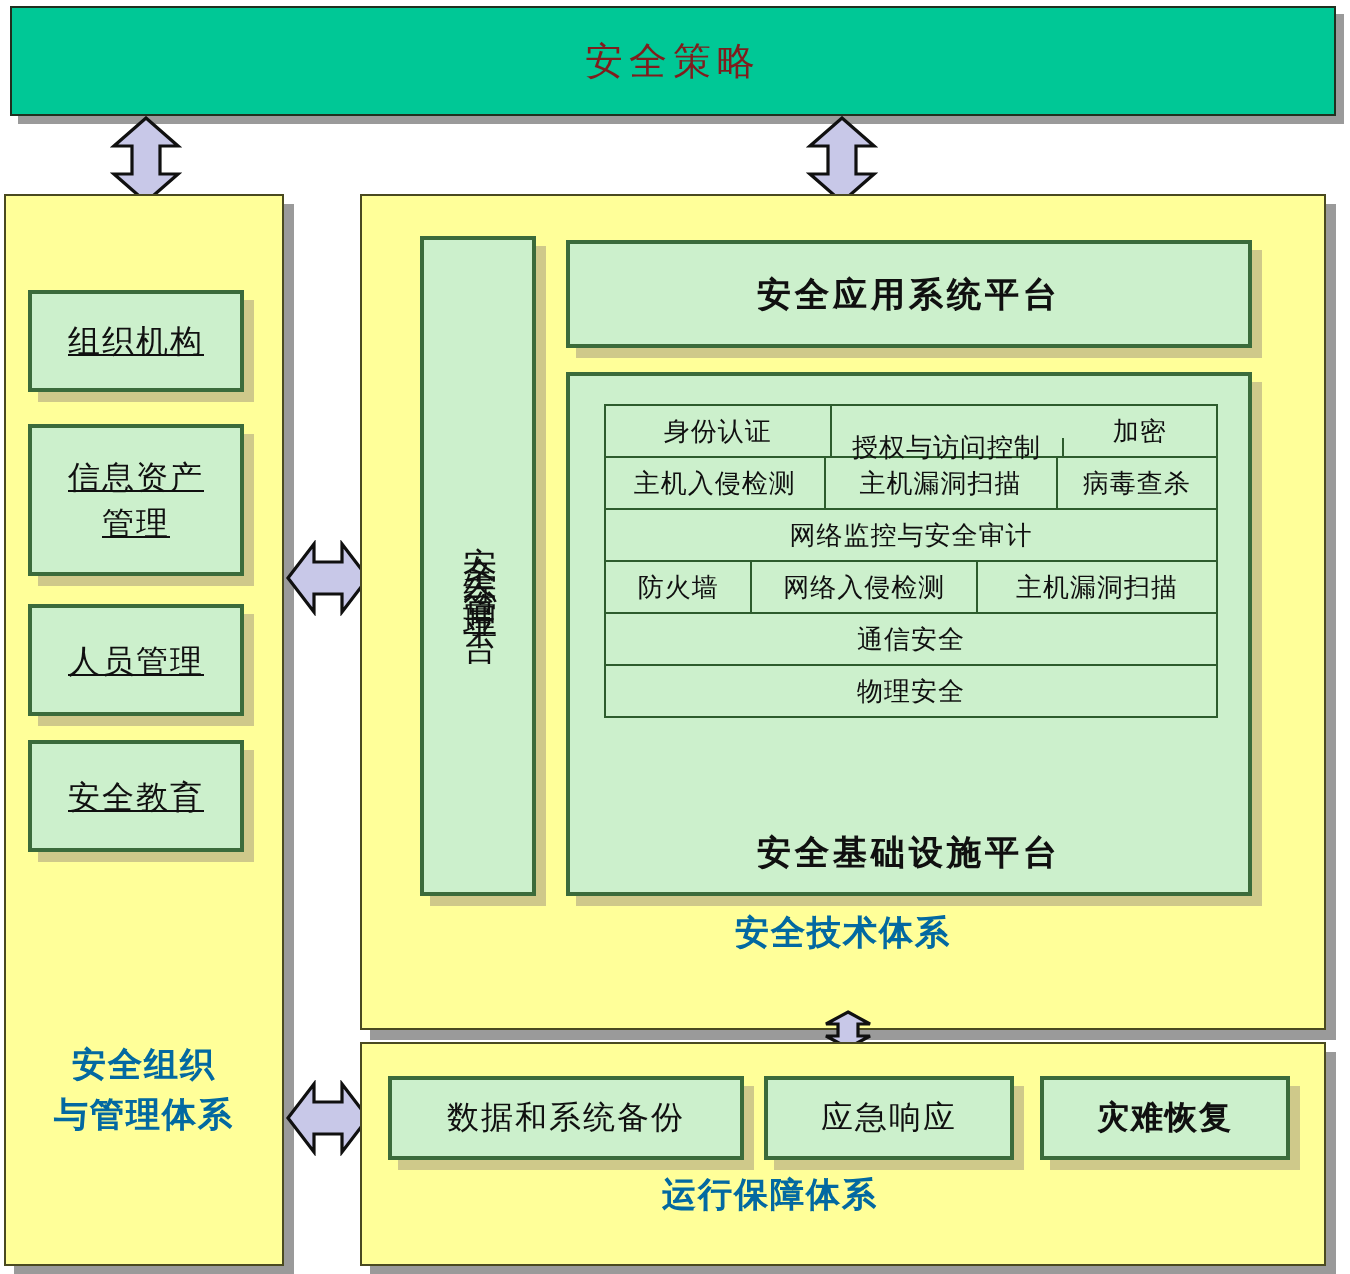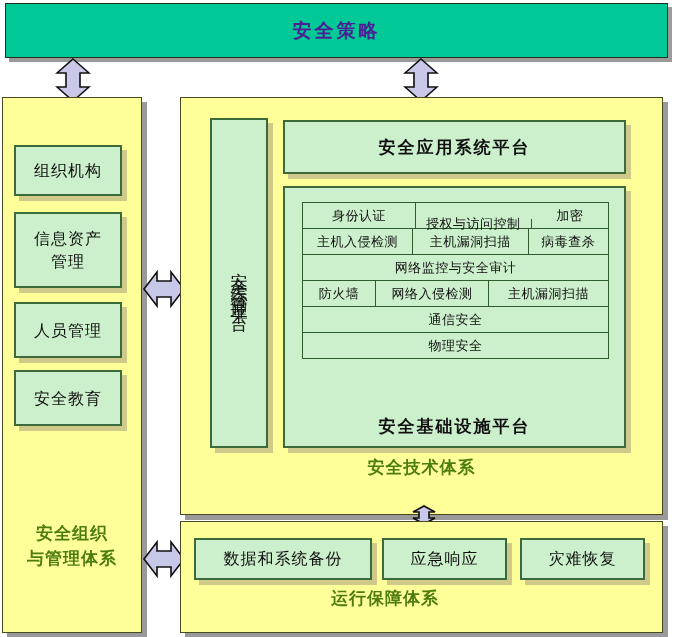--- a/index.html
+++ b/index.html
@@ -4,41 +4,41 @@
 <style>
   html,body{margin:0;padding:0;background:#ffffff;}
   body{width:675px;height:637px;position:relative;overflow:hidden;
        font-family:"DejaVu Sans","Liberation Sans",sans-serif;}
   .abs{position:absolute;box-sizing:border-box;}
 
   
   .banner{left:5px;top:3px;width:663px;height:55px;background:#00c896;
           border:1px solid #203020;box-shadow:4px 4px 0 #9a9a9a;
           display:flex;align-items:center;justify-content:center;}
-  .banner span{font-size:19px;font-weight:bold;color:#4c1d95;letter-spacing:3px;}
+  .banner span{font-size:19px;font-weight:normal;color:#7f1d1d;letter-spacing:3px;}
 
   
   .panel{background:#ffff99;border:1px solid #4a4a20;box-shadow:5px 5px 0 #9a9a9a;}
   .panel-left{left:2px;top:97px;width:140px;height:536px;}
   .panel-center{left:180px;top:97px;width:483px;height:418px;}
   .panel-bottom{left:180px;top:521px;width:483px;height:112px;}
 
   
   .gbox{background:#ccf0cc;border:2px solid #3b6b3b;box-shadow:5px 5px 0 #cfc98a;
         display:flex;align-items:center;justify-content:center;text-align:center;
         color:#101010;}
 
-  .lbox{width:108px;}
+  .lbox{width:108px;text-decoration:underline;}
   .lb1{left:14px;top:145px;height:51px;}
   .lb2{left:14px;top:212px;height:76px;}
   .lb3{left:14px;top:302px;height:56px;}
   .lb4{left:14px;top:370px;height:56px;}
   .lbox span{font-size:16px;line-height:23px;letter-spacing:1px;}
 
-  .panel-title{font-size:17px;font-weight:bold;color:#4d7c0f;
+  .panel-title{font-size:17px;font-weight:bold;color:#0369a1;
                text-align:center;line-height:25px;letter-spacing:1px;}
   .left-title{left:2px;top:521px;width:140px;}
   .center-title{left:180px;top:455px;width:483px;}
   .bottom-title{left:180px;top:586px;width:410px;}
 
   
   .vbox{left:210px;top:118px;width:58px;height:330px;}
   .vbox span{writing-mode:vertical-rl;text-orientation:upright;
              font-size:17px;letter-spacing:6px;line-height:1;}
 
@@ -60,21 +60,21 @@
   .grow:last-child{border-bottom:none;}
   .gcell{border-right:1px solid #2d5c2d;display:flex;align-items:center;
          justify-content:center;font-size:13px;color:#101010;box-sizing:border-box;
          white-space:nowrap;letter-spacing:0.5px;}
   .gcell:last-child{border-right:none;}
 
   
   .bbox{top:538px;height:42px;}
   .bb1{left:194px;width:178px;}
   .bb2{left:382px;width:125px;}
-  .bb3{left:520px;width:125px;}
+  .bb3{left:520px;width:125px;font-weight:bold;}
   .bbox span{font-size:16px;letter-spacing:1px;}
 
   
   .arrow{display:block;}
   .va1{left:55px;top:58px;width:36px;height:44px;}
   .va2{left:403px;top:58px;width:36px;height:44px;}
   .ha1{left:143px;top:270px;width:42px;height:38px;}
   .ha2{left:143px;top:540px;width:42px;height:38px;}
   .vsmall{left:411px;top:505px;width:26px;height:20px;}
 </style>

